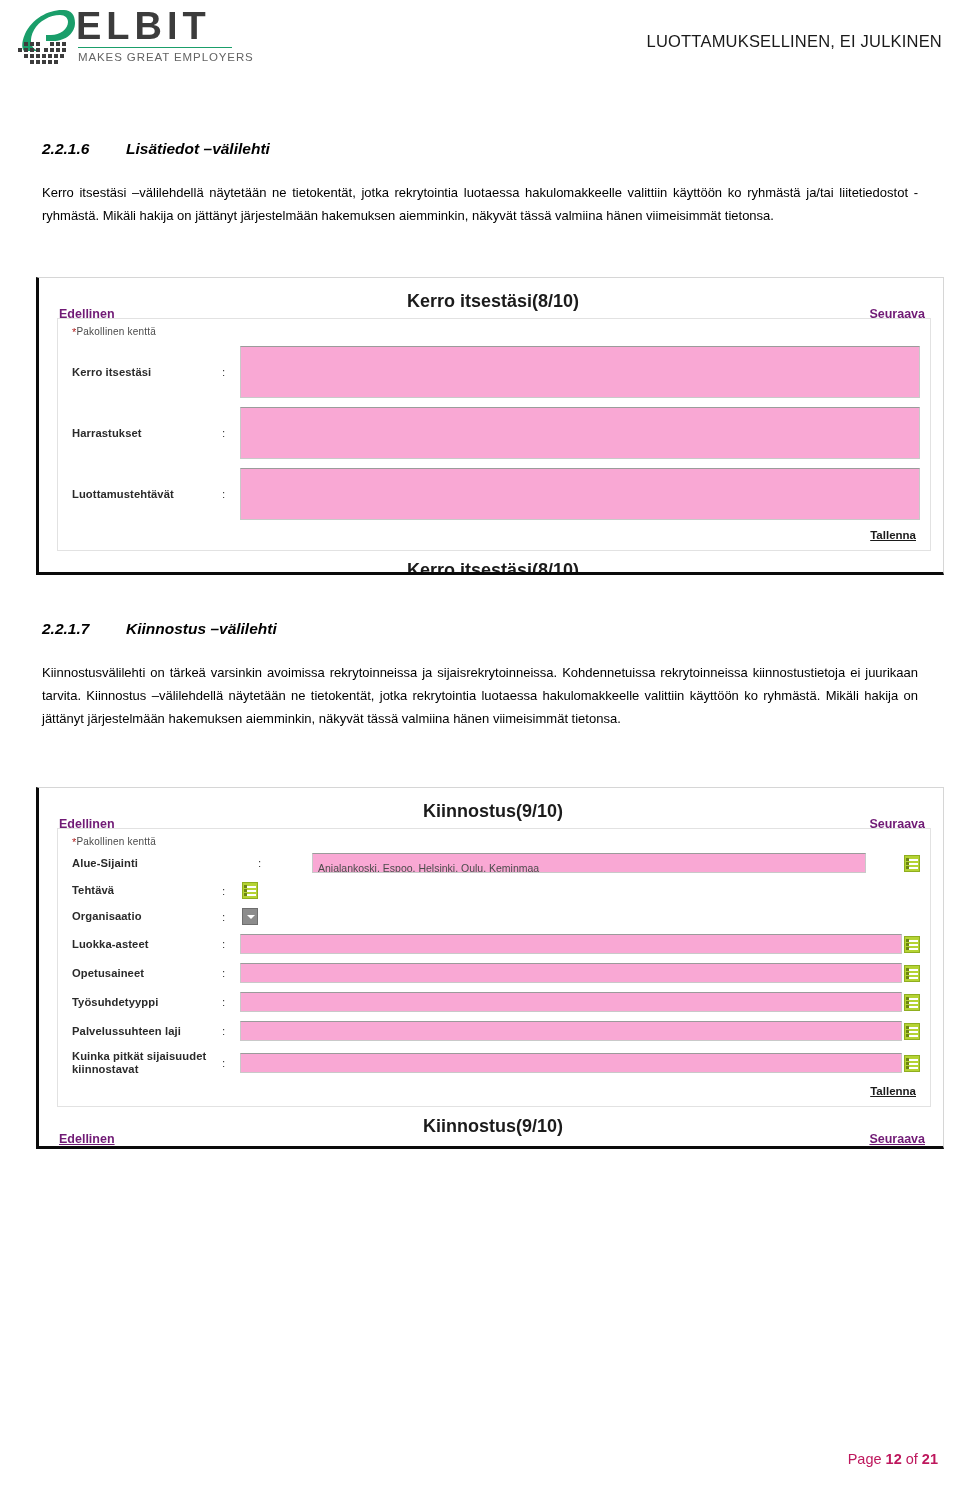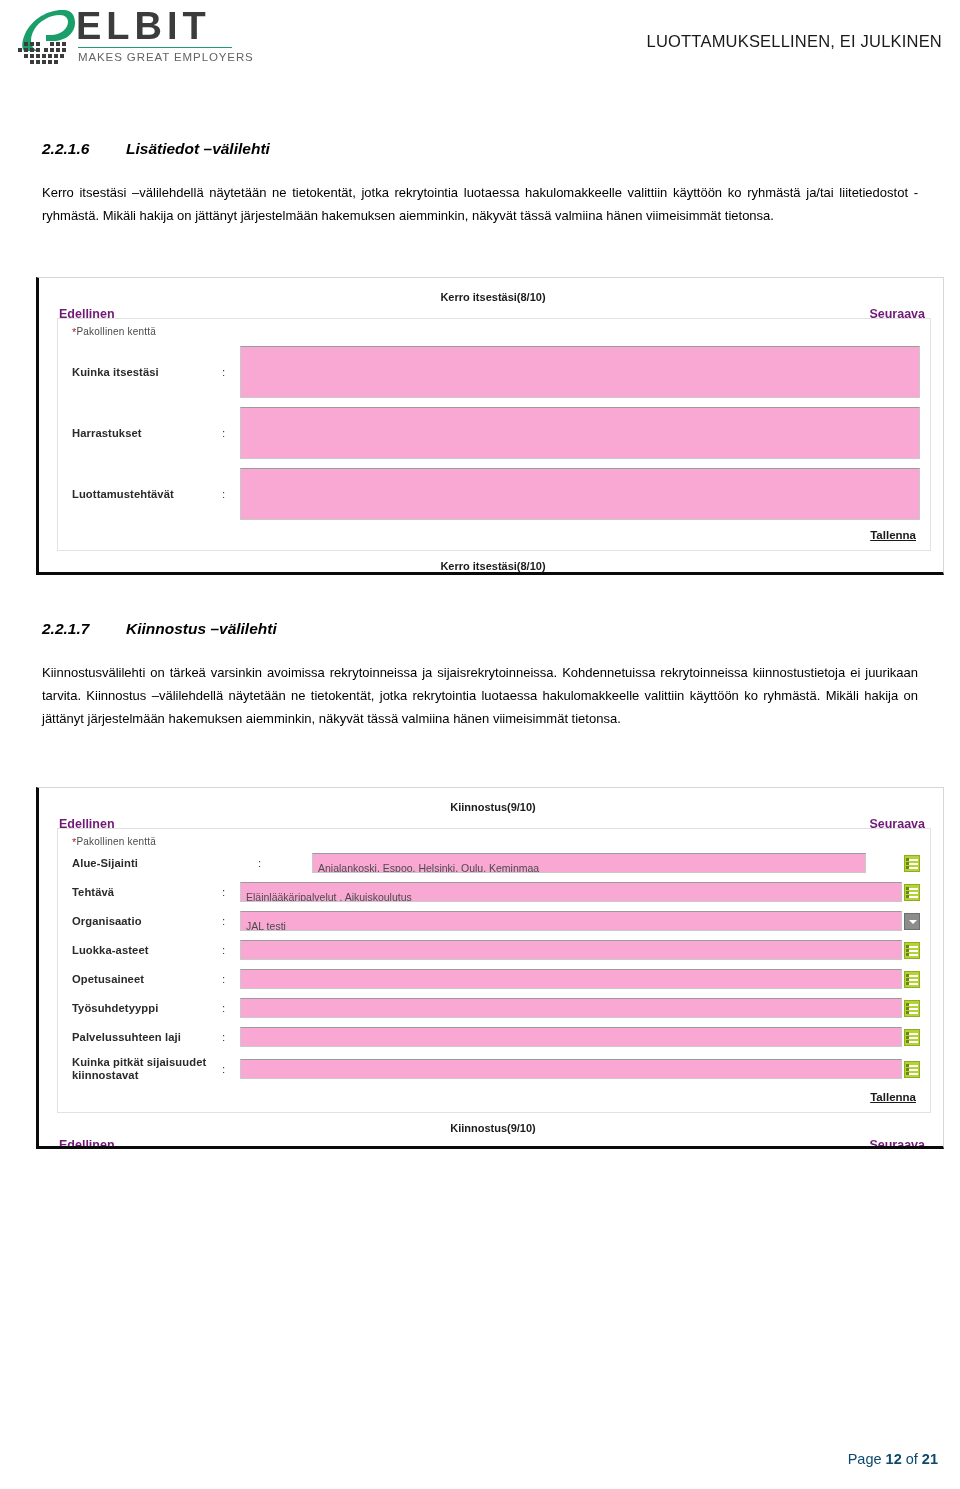--- a/index.html
+++ b/index.html
@@ -125,21 +125,21 @@
     font-size: 12.5px;
     cursor: pointer;
   }
   .navbar .prev { left: 6px; }
   .navbar .next { right: 8px; }
   .navbar .title {
     position: absolute;
     left: 0; right: 0; top: 7px;
     text-align: center;
     font-weight: bold;
-    font-size: 11px;
+    font-size: 18px;
     color: #1b1b1b;
   }
   .panel {
     position: relative;
     margin: 4px 2px 0 4px;
     border: 1px solid #e2e2e2;
     background: #fff;
     box-sizing: border-box;
   }
   .required-note {
@@ -251,21 +251,21 @@
   }
 
   
   .page-footer {
     position: absolute;
     left: 0; right: 0;
     bottom: 22px;
     text-align: right;
     padding-right: 22px;
     font-size: 14.5px;
-    color: #0c4a6e;
+    color: #be185d;
   }
   .page-footer b { font-weight: bold; }
 </style>
 </head>
 <body>
 
 <div class="page-header">
   <div class="logo-block">
     <svg class="logo-swoosh" viewBox="0 0 56 44">
       <path d="M44 2 C30 1 12 10 5 26 C1 35 2 41 4 43 L18 43 C10 40 9 31 14 22 C19 13 30 7 40 7 C45 7 48 10 48 14 C48 21 40 27 31 27 L26 27 L26 33 L33 33 C46 33 55 25 55 15 C55 7 51 2 44 2 Z" fill="#1a9e6a"></path>
@@ -321,21 +321,21 @@
         <span class="prev">Edellinen</span>
         <span class="title">Kerro itsestäsi(8/10)</span>
         <span class="next">Seuraava</span>
       </div>
       <div class="panel">
         <div class="required-note">
           <span class="star">*</span><span>Pakollinen kenttä</span>
         </div>
 
         <div class="frow" style="margin-top:6px;">
-          <div class="flabel">Kuinka itsestäsi</div>
+          <div class="flabel">Kerro itsestäsi</div>
           <div class="fcolon">:</div>
           <div class="finput tall"></div>
         </div>
 
         <div class="frow" style="margin-top:9px;">
           <div class="flabel">Harrastukset</div>
           <div class="fcolon">:</div>
           <div class="finput tall"></div>
         </div>
 
@@ -382,32 +382,30 @@
           <div class="picker">
               <i class="a"></i>
               <i class="b"></i>
               <i class="c"></i>
             </div>
         </div>
 
         <div class="frow" style="margin-top:9px;">
           <div class="flabel">Tehtävä</div>
           <div class="fcolon">:</div>
-          <div class="finput short">Eläinlääkäripalvelut , Aikuiskoulutus</div>
           <div class="picker">
               <i class="a"></i>
               <i class="b"></i>
               <i class="c"></i>
             </div>
         </div>
 
         <div class="frow" style="margin-top:9px;">
           <div class="flabel">Organisaatio</div>
           <div class="fcolon">:</div>
-          <div class="finput short">JAL testi</div>
           <div class="dropdown-btn"></div>
         </div>
 
         <div class="frow" style="margin-top:9px;">
           <div class="flabel">Luokka-asteet</div>
           <div class="fcolon">:</div>
           <div class="finput short"></div>
           <div class="picker">
               <i class="a"></i>
               <i class="b"></i>

